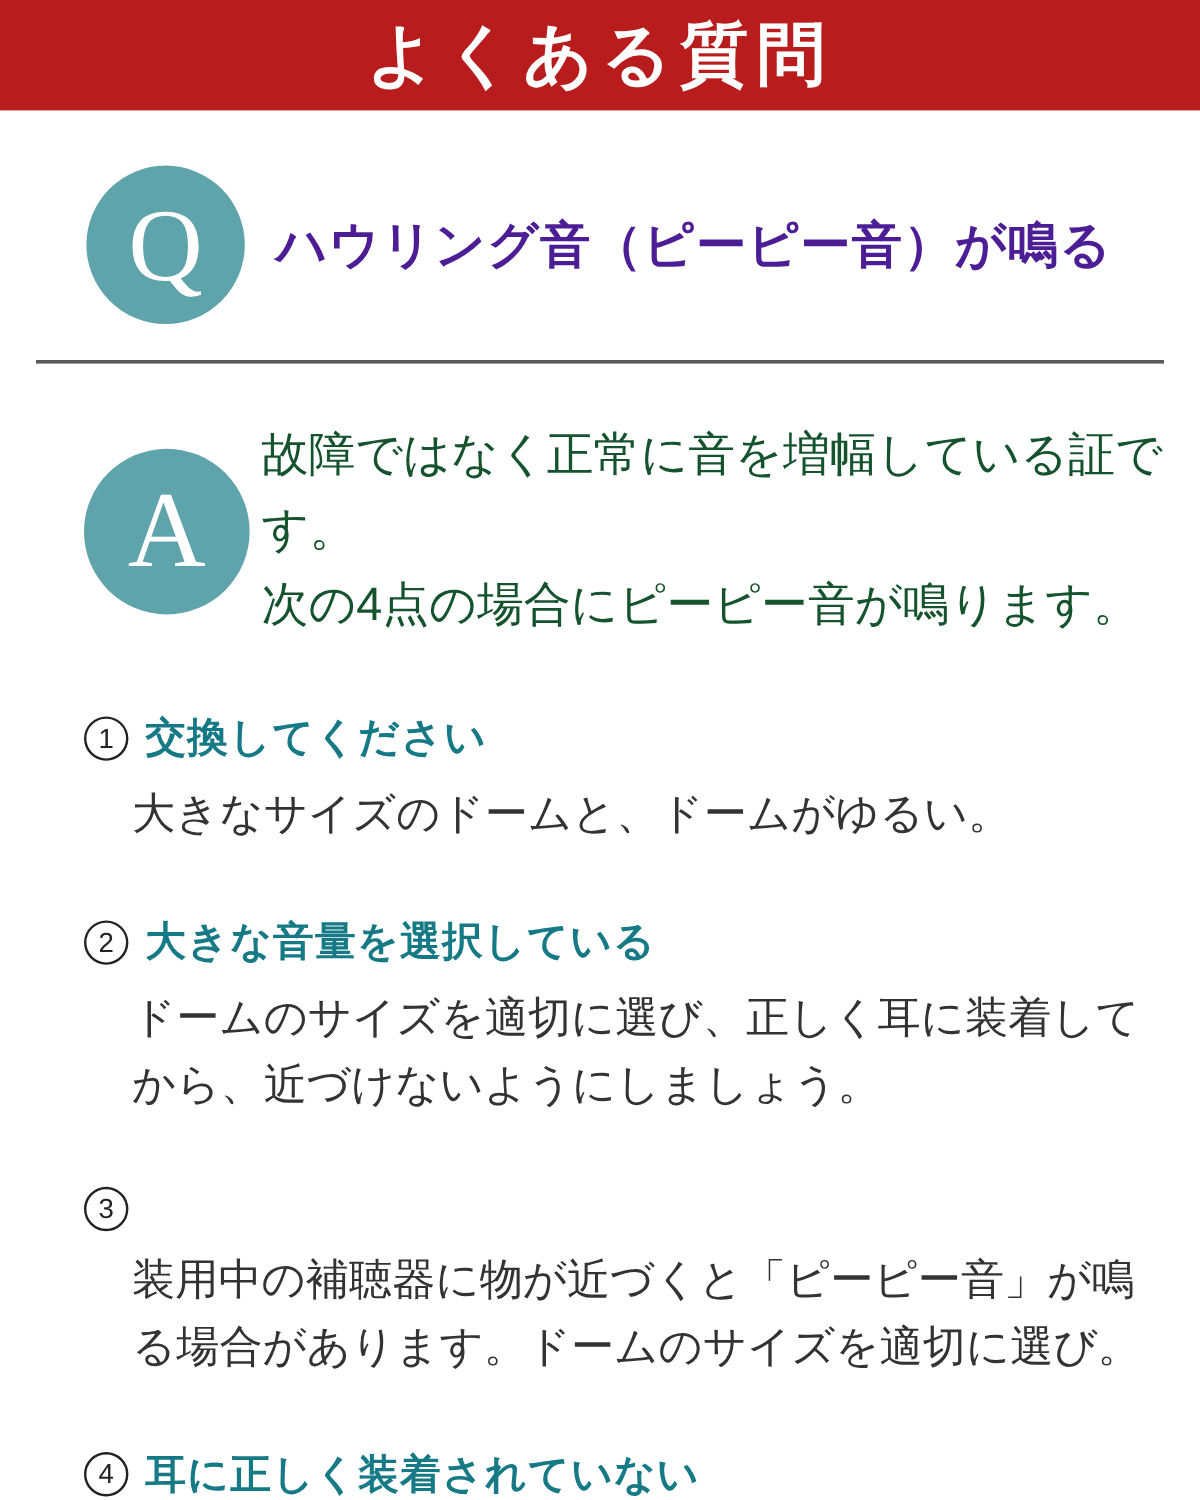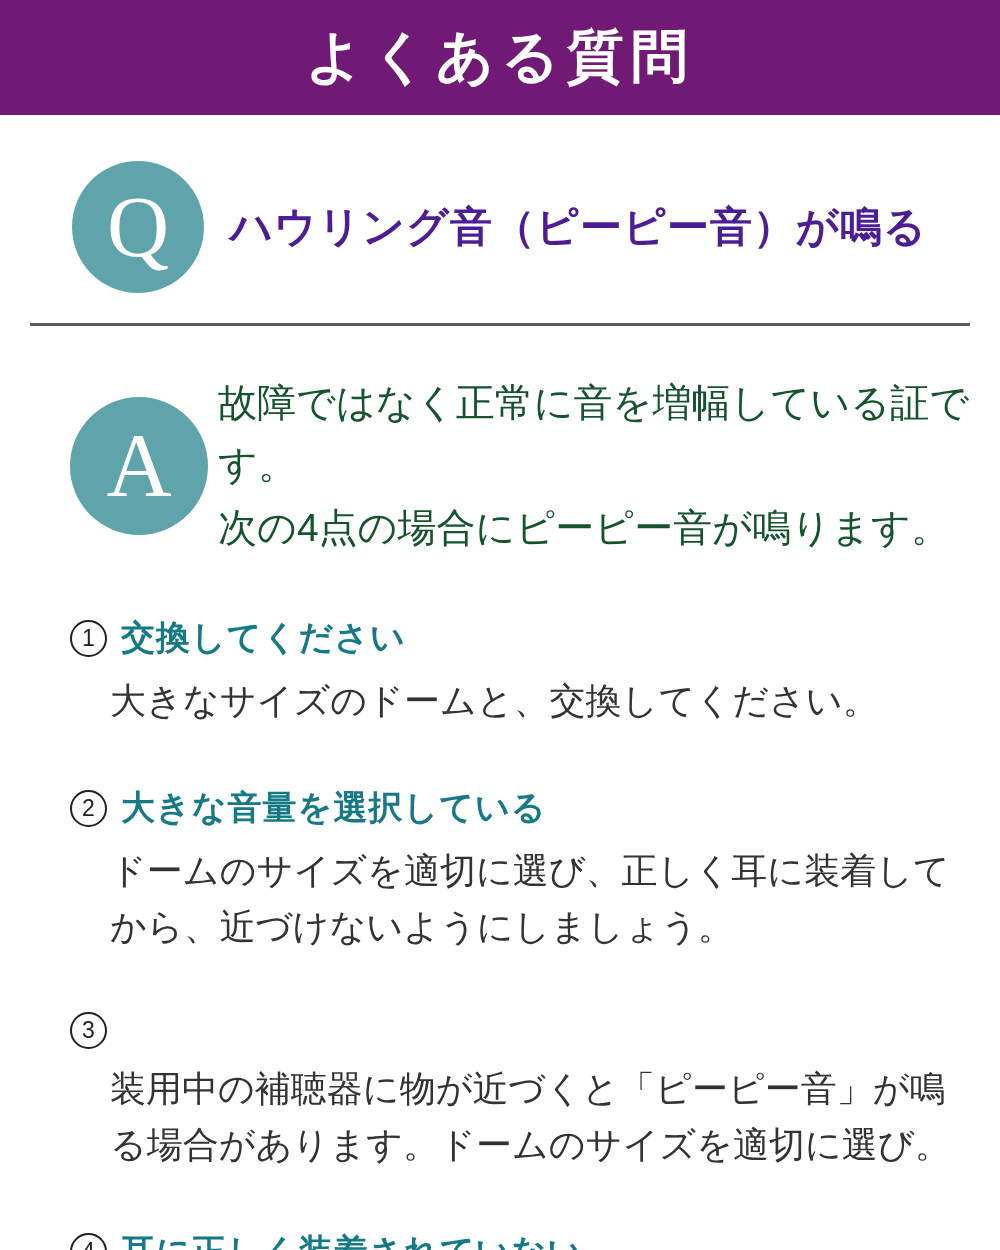--- a/index.html
+++ b/index.html
@@ -11,22 +11,22 @@
   .page {
     position: relative;
     width: 1000px;
     height: 1250px;
     background: #ffffff;
     overflow: hidden;
   }
 
   
   .banner {
-    height: 115px;
-    background: #701a75;
+    height: 92px;
+    background: #b91c1c;
     display: flex;
     align-items: center;
     justify-content: center;
   }
   .banner-title {
     color: #ffffff;
     font-size: 57px;
     font-weight: bold;
     letter-spacing: 7px;
   }
@@ -135,21 +135,21 @@
       <div class="qa-badge a-badge">A</div>
       <div class="a-text">故障ではなく正常に音を増幅している証です。
 次の4点の場合にピーピー音が鳴ります。</div>
     </div>
 
     <div class="section">
       <div class="section-heading">
         <span class="num-badge">1</span>
         <span class="heading-text">交換してください</span>
       </div>
-      <div class="section-body">大きなサイズのドームと、交換してください。</div>
+      <div class="section-body">大きなサイズのドームと、ドームがゆるい。</div>
     </div>
 
     <div class="section">
       <div class="section-heading">
         <span class="num-badge">2</span>
         <span class="heading-text">大きな音量を選択している</span>
       </div>
       <div class="section-body">ドームのサイズを適切に選び、正しく耳に装着してから、近づけないようにしましょう。</div>
     </div>
 

